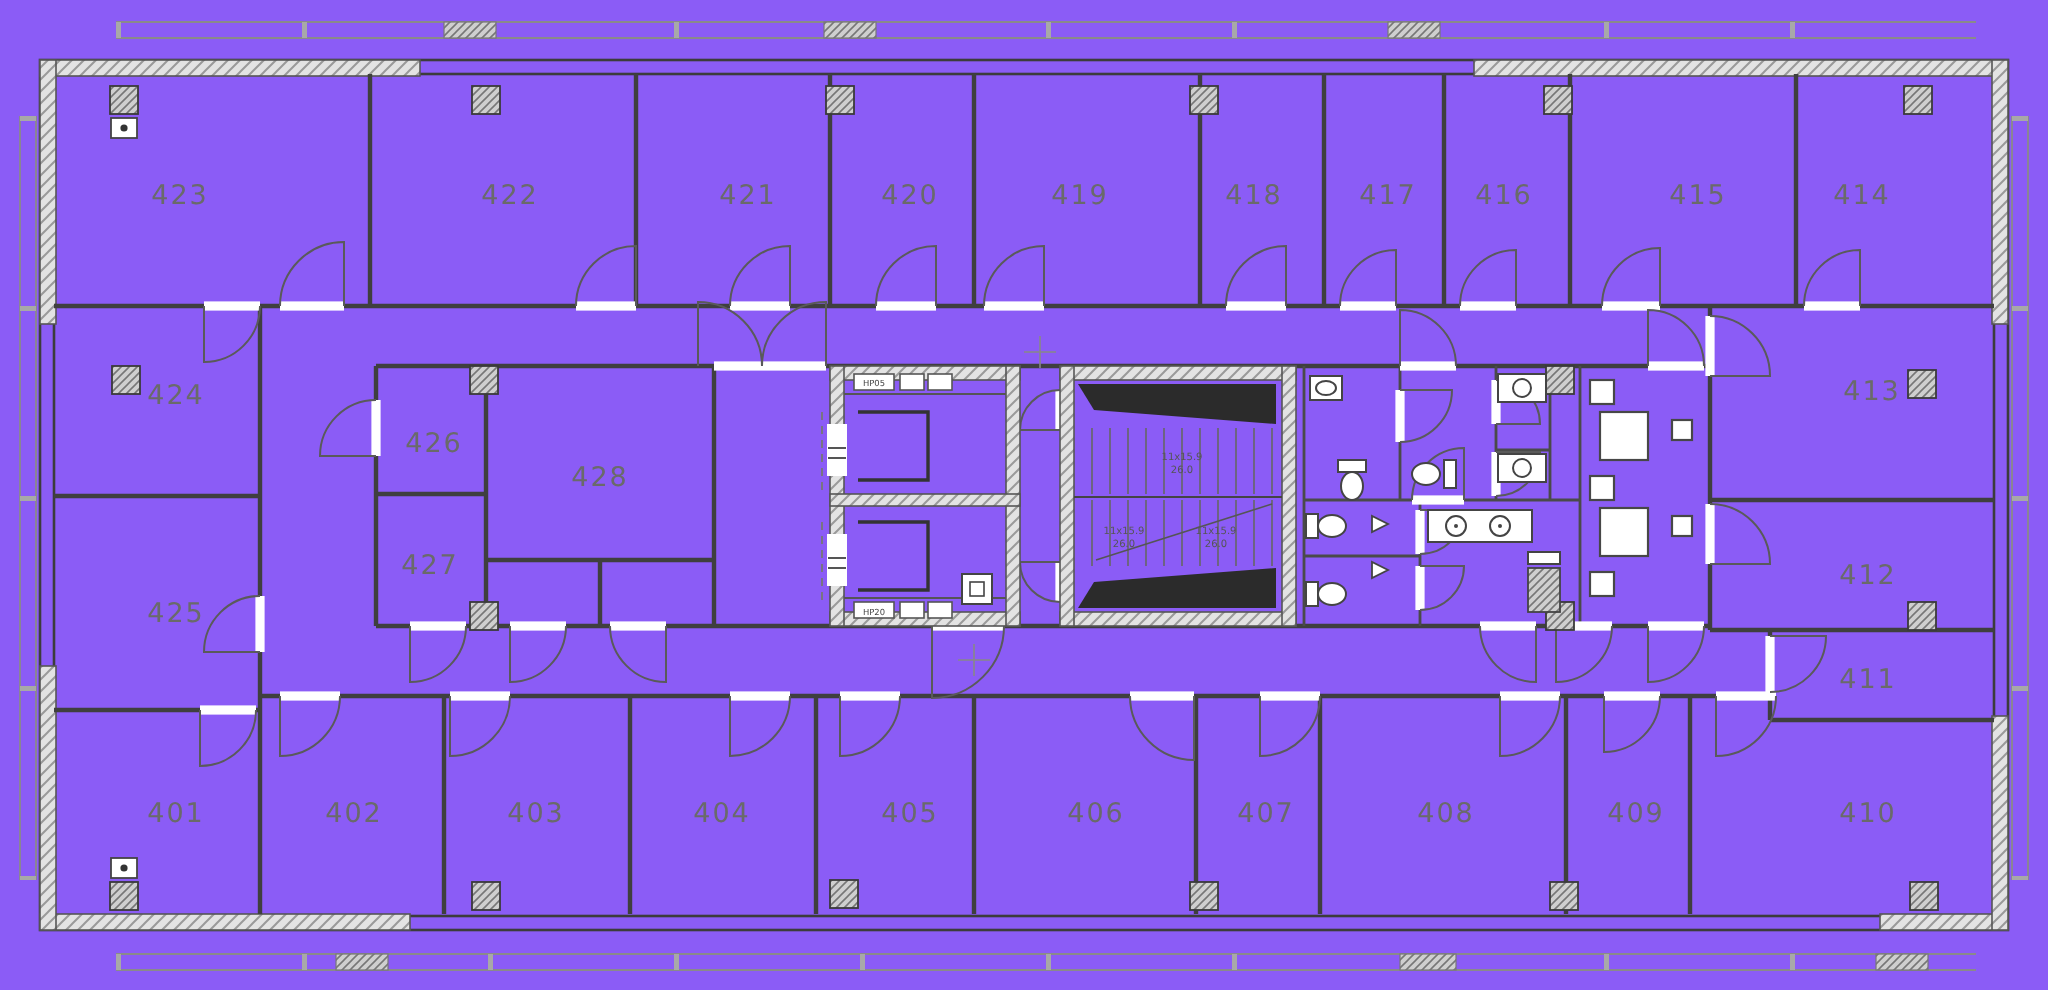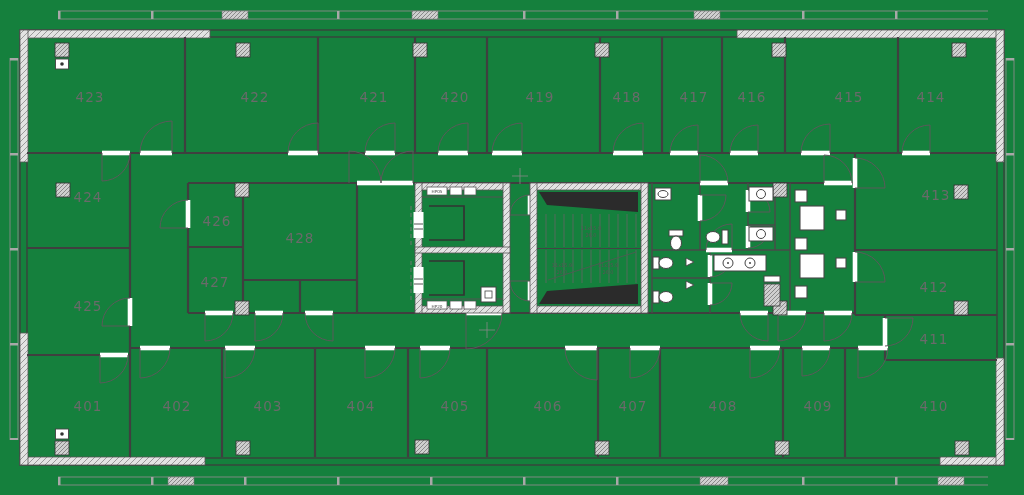--- a/index.html
+++ b/index.html
@@ -1,16 +1,16 @@
 <!DOCTYPE html>
 <html><head>
 <meta charset="utf-8">
 <style>
   html,body{margin:0;padding:0;background:#fff;}
-  .plan-wrap{width:1024px;height:495px;position:relative;background:#15803d;overflow:hidden;
+  .plan-wrap{width:1024px;height:495px;position:relative;background:#8b5cf6;overflow:hidden;
              font-family:"DejaVu Sans",sans-serif;}
   svg{display:block}
   .room-label{font-family:"DejaVu Sans",sans-serif;font-size:13.5px;fill:#6a6a6a;letter-spacing:1px;}
   .tiny-label{font-family:"DejaVu Sans",sans-serif;font-size:5px;fill:#555;}
   .micro-label{font-family:"DejaVu Sans",sans-serif;font-size:4.2px;fill:#444;}
   .iw{stroke:#3f3f3f;stroke-width:2.2;stroke-linecap:butt;}
   .tw{stroke:#4a4a4a;stroke-width:1.4;}
   .door{stroke:#5a5a5a;stroke-width:1;fill:none;}
   .fix{stroke:#444;stroke-width:1;fill:#fff;}
   .furn{stroke:#474747;stroke-width:1.1;fill:#fff;}

